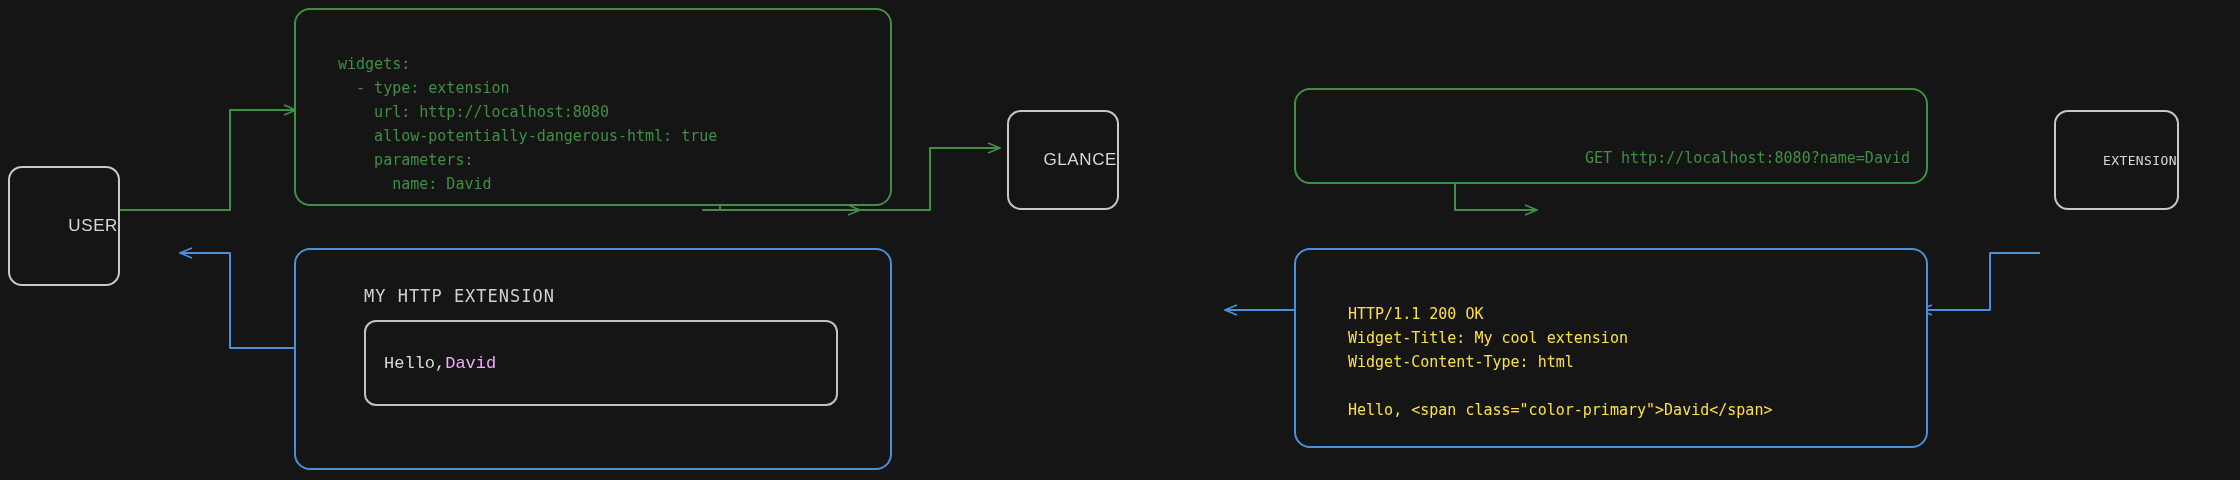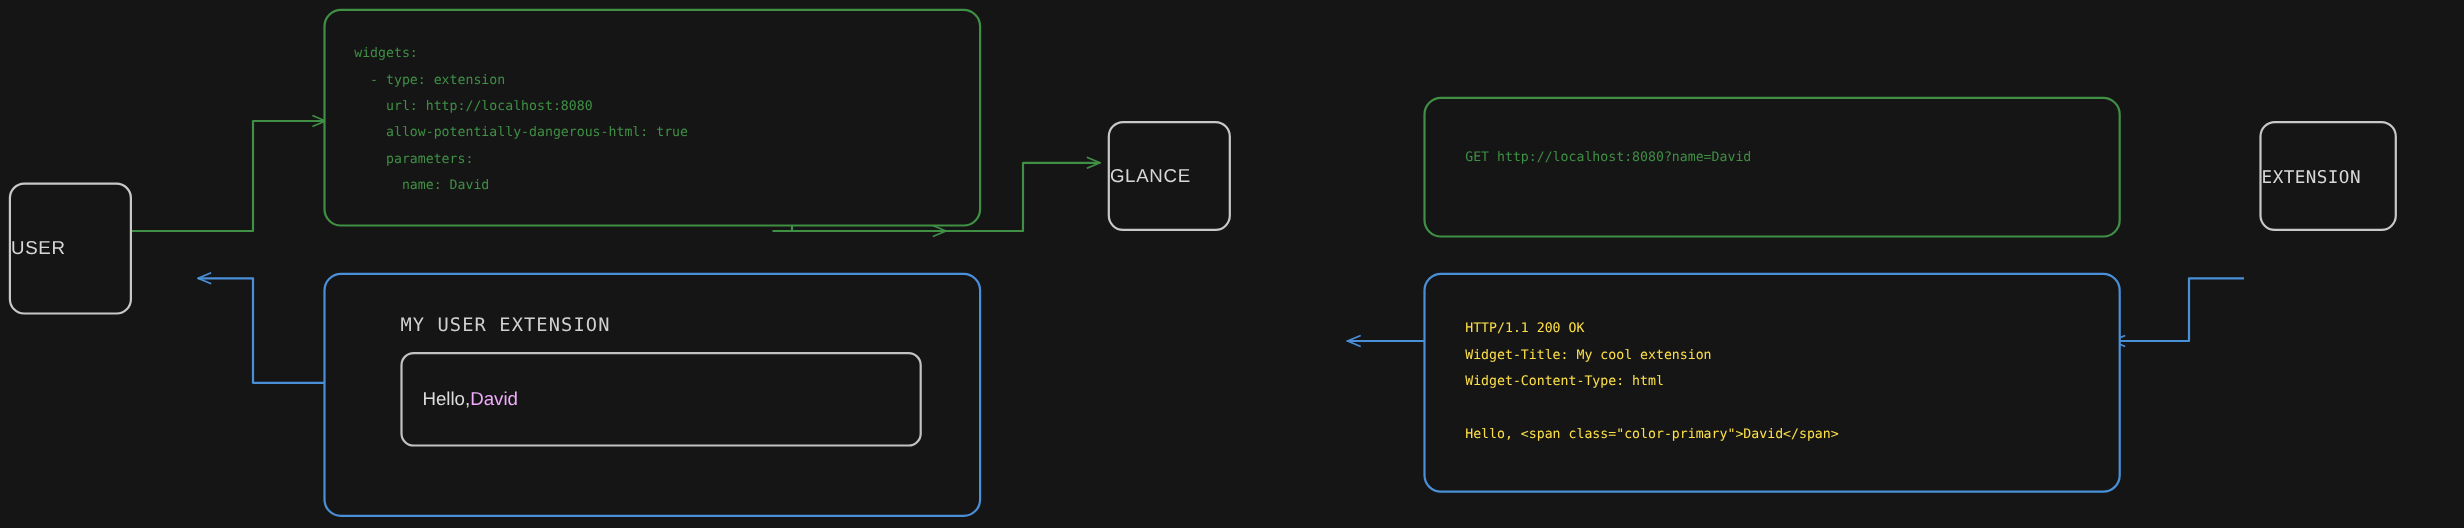--- a/index.html
+++ b/index.html
@@ -24,46 +24,46 @@
     pointer-events: none;
   }
   .node {
     position: absolute;
     box-sizing: border-box;
     border: 2px solid #c8c8c8;
     border-radius: 14px;
     background: #151515;
     display: flex;
     align-items: center;
-    justify-content: flex-start;
+    justify-content: flex-end;
   }
   .node-label {
     font-family: "Liberation Sans", sans-serif;
     font-size: 17px;
     letter-spacing: 0.6px;
     color: #d8d8d8;
   }
   .node-label.mono {
     font-family: "DejaVu Sans Mono", monospace;
-    font-size: 16px;
+    font-size: 13px;
     letter-spacing: 0.4px;
   }
   .card {
     position: absolute;
     box-sizing: border-box;
     border: 2px solid #3f8f45;
     border-radius: 16px;
     background: #151515;
   }
   .card.blue { border-color: #4a90d9; }
   .code {
-    margin: 0;
+    margin: 16px;
     white-space: pre;
     font-family: "DejaVu Sans Mono", monospace;
-    font-size: 12px;
+    font-size: 15px;
     line-height: 24px;
     color: #3f8f45;
   }
   .code.blue { color: #fde047; }
   .card-pad-yaml { padding: 26px 0 0 26px; }
   .card-pad-get  { padding: 40px 0 0 36px; }
   .card-pad-res  { padding: 36px 0 0 36px; }
 
   .widget-card { padding: 28px 28px 24px 28px; }
   .widget-title {
@@ -77,21 +77,21 @@
     box-sizing: border-box;
     margin: 0 24px 0 40px;
     height: 86px;
     border: 2px solid #c2c2c2;
     border-radius: 12px;
     display: flex;
     align-items: center;
     padding-left: 18px;
   }
   .widget-text {
-    font-family: Liberation Sans, sans-serif;
+    font-family: Liberation Mono, monospace;
     font-size: 17px;
     color: #dcdcdc;
   }
   .accent-name { color: #f0abfc; }
 </style>
 </head>
 <body>
 
 <div id="stage">
 
@@ -139,33 +139,33 @@
 
   <div class="card card-pad-yaml" style="left:294px; top:8px; width:598px; height:198px;">
     <pre class="code">widgets:
   - type: extension
     url: http://localhost:8080
     allow-potentially-dangerous-html: true
     parameters:
       name: David</pre>
   </div>
 
-  <div class="card card-pad-get" style="left:1294px; top:88px; width:634px; height:128px;">
+  <div class="card card-pad-get" style="left:1294px; top:88px; width:634px; height:96px;text-align:right;">
     <pre class="code">GET http://localhost:8080?name=David</pre>
   </div>
 
   <div class="card blue card-pad-res" style="left:1294px; top:248px; width:634px; height:200px;">
     <pre class="code blue">HTTP/1.1 200 OK
 Widget-Title: My cool extension
 Widget-Content-Type: html
 
 Hello, &lt;span class="color-primary"&gt;David&lt;/span&gt;</pre>
   </div>
 
   <div class="card blue widget-card" style="left:294px; top:248px; width:598px; height:222px;">
-    <div class="widget-title">MY USER EXTENSION</div>
+    <div class="widget-title">MY HTTP EXTENSION</div>
     <div class="widget-body">
       <span class="widget-text">Hello, </span>
         <span class="widget-text accent-name">David</span>
     </div>
   </div>
 
 </div>
 
 </body></html>

